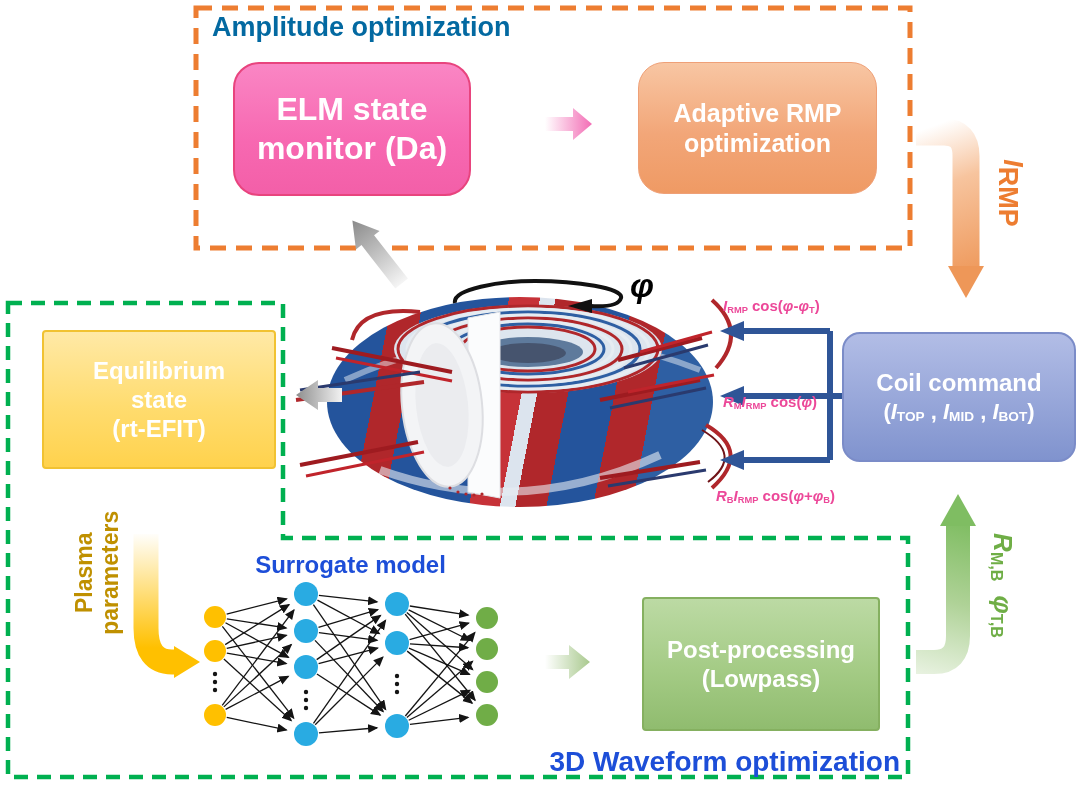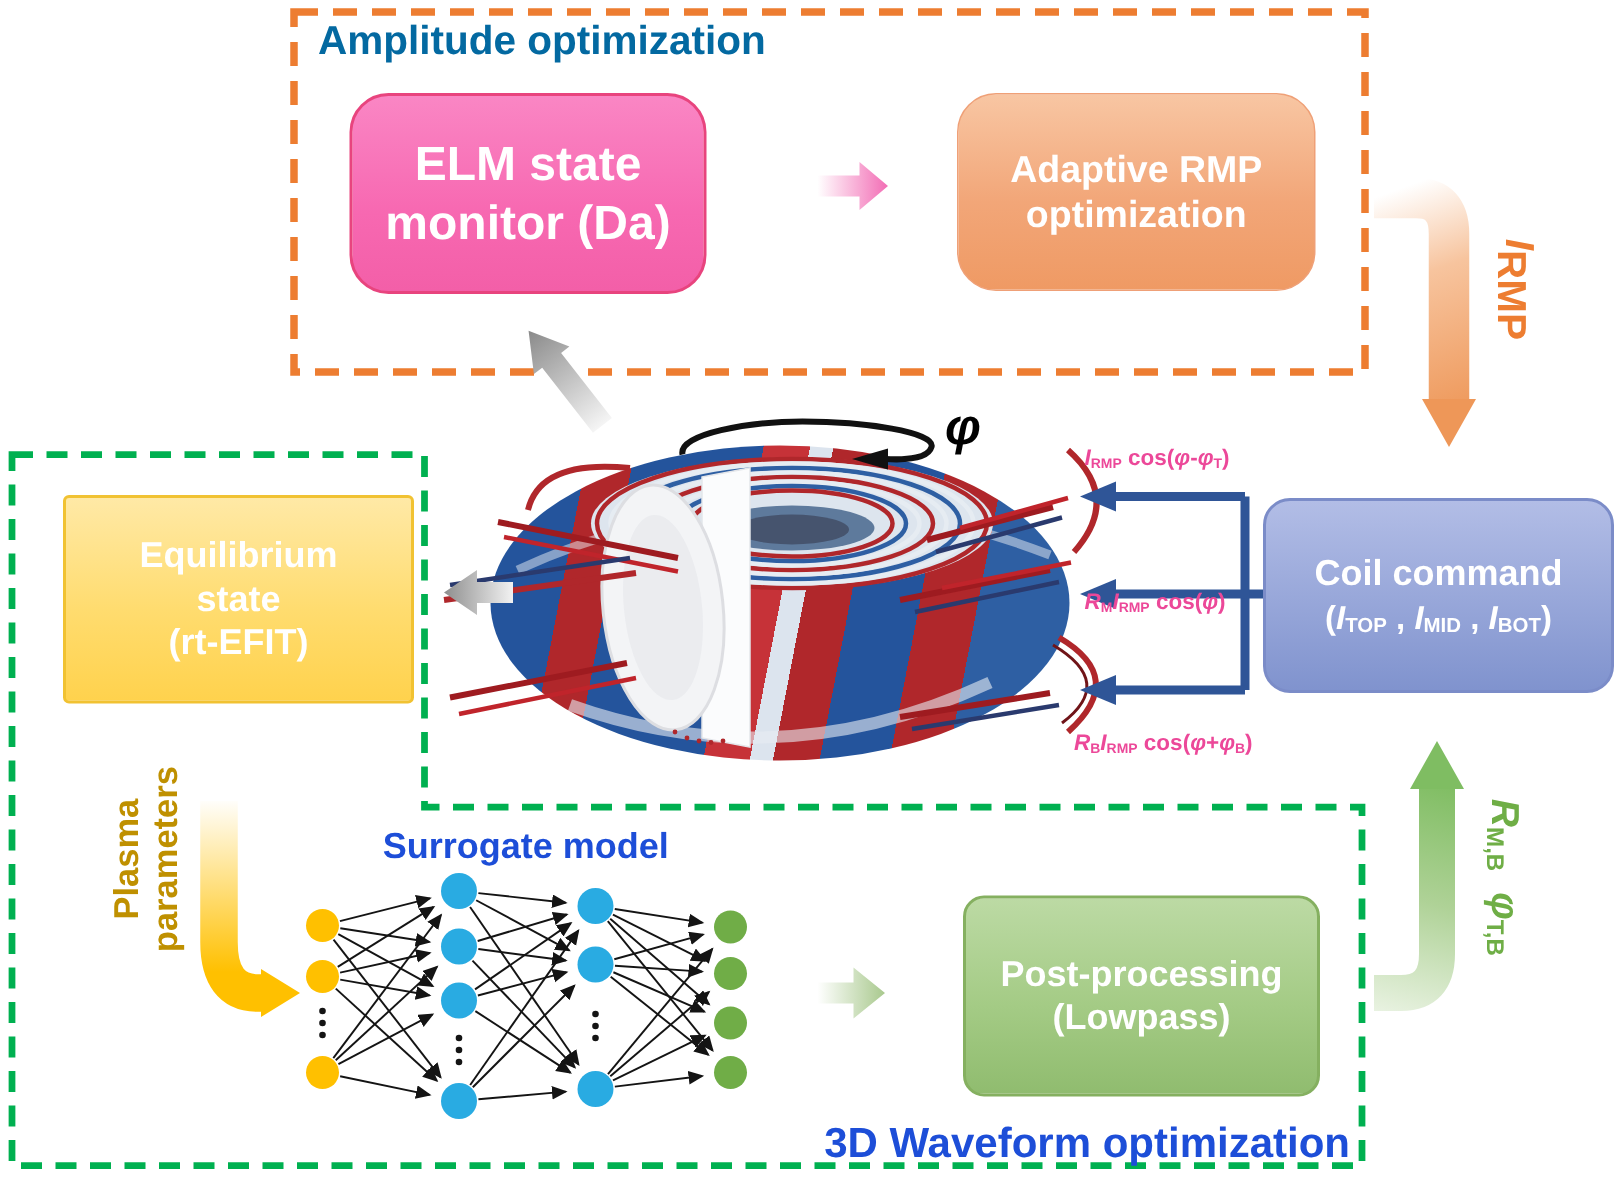--- a/index.html
+++ b/index.html
@@ -18,21 +18,21 @@
   #elm-box{left:233px;top:62px;width:234px;height:130px;border-radius:26px;font-size:32px;
      background:linear-gradient(180deg,#FA86C4 0%,#F768B1 60%,#F35FA8 100%);border:2px solid #E8447E;}
   #adaptive-box{left:638px;top:62px;width:237px;height:130px;border-radius:26px;font-size:25px;
      background:linear-gradient(180deg,#F8C6A3 0%,#F2A678 55%,#EF9A64 100%);border:1px solid #EFA077;}
   #coil-box{left:842px;top:332px;width:230px;height:126px;border-radius:18px;
      background:linear-gradient(180deg,#B2BDE6 0%,#99A8DA 50%,#8093CE 100%);border:2px solid #7B8CC8;}
   #coil-box .t1{font-size:24px;}
   #coil-box .t2{font-size:22px;margin-top:2px;}
   #equilibrium-box{left:28px;top:330px;width:230px;height:135px;border-radius:4px;font-size:24px;
      background:linear-gradient(180deg,#FFE9A6 0%,#FFDC6F 55%,#FFD24D 100%);border:2px solid #F1C232;margin-left:14px;}
-  #post-box{left:642px;top:597px;width:234px;height:130px;border-radius:14px;font-size:24px;
+  #post-box{left:642px;top:597px;width:234px;height:130px;border-radius:4px;font-size:24px;
      background:linear-gradient(180deg,#BCDAA4 0%,#A4CB85 55%,#90BC6F 100%);border:2px solid #85B060;}
   #amplitude-title{left:212px;top:12px;font-size:27px;color:#0369a1;}
   #waveform-title{left:500px;top:746px;width:400px;text-align:right;font-size:28px;color:#1d4ed8;}
   #surrogate-label{left:248px;top:551px;width:205px;text-align:center;font-size:24px;color:#1d4ed8;font-weight:bold;position:absolute;}
   #plasma-label{left:32px;top:500px;width:132px;height:145px;}
   #plasma-label span{font-size:23px;font-weight:bold;color:#BF9000;}
   #irmp-label{left:960px;top:145px;width:100px;height:95px;}
   #irmp-label span{font-size:27px;font-weight:bold;color:#ED7D31;}
   #rmb-label{left:940px;top:485px;width:125px;height:200px;}
   #rmb-label .inner{font-size:26px;font-weight:bold;color:#6FAE46;}

